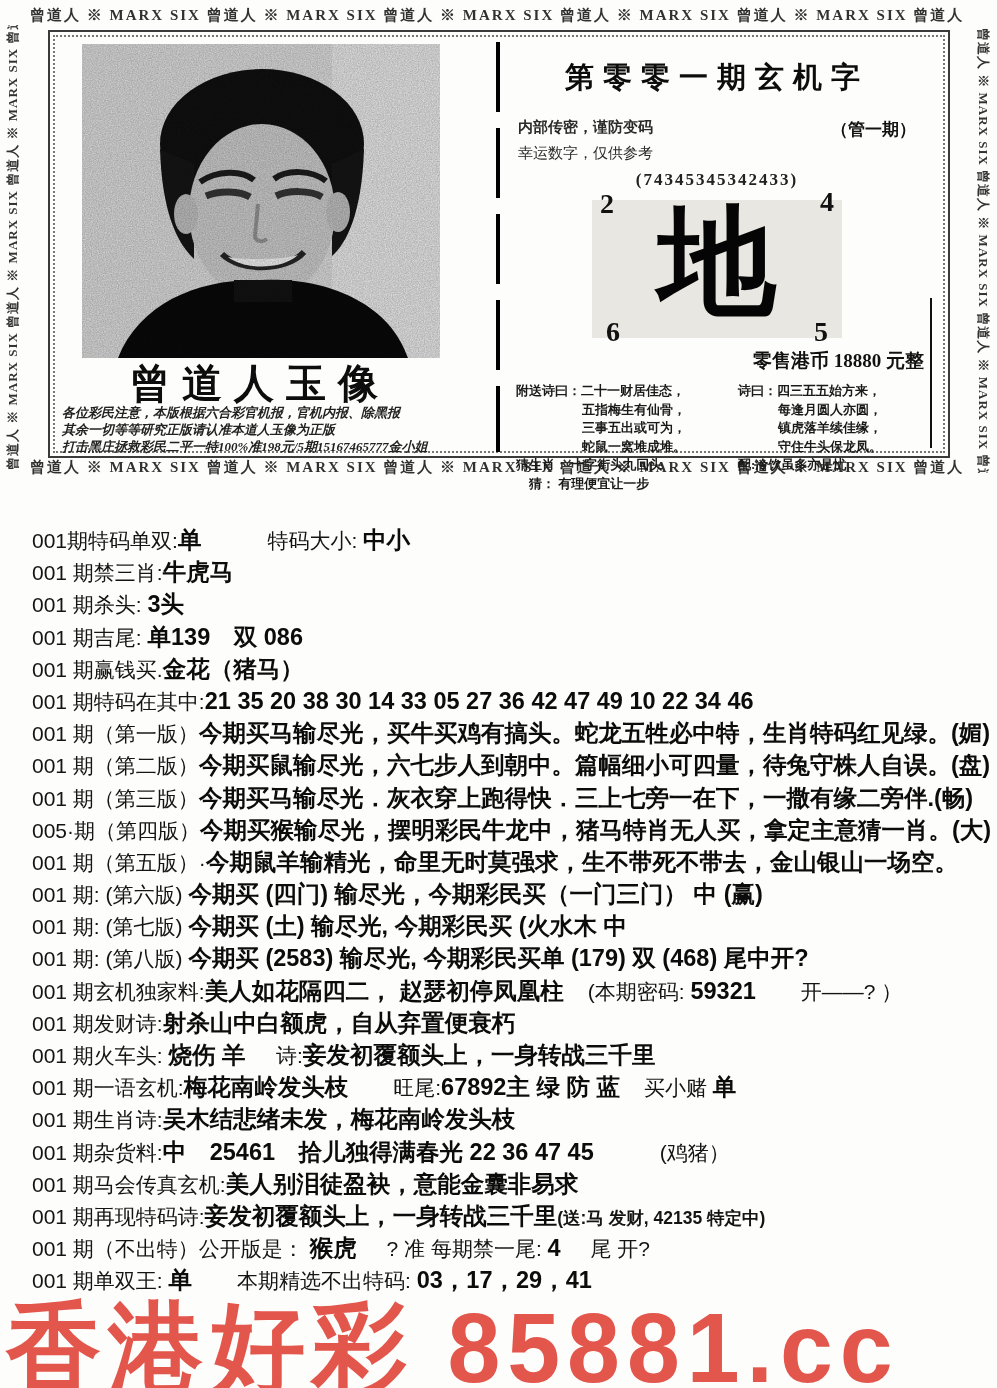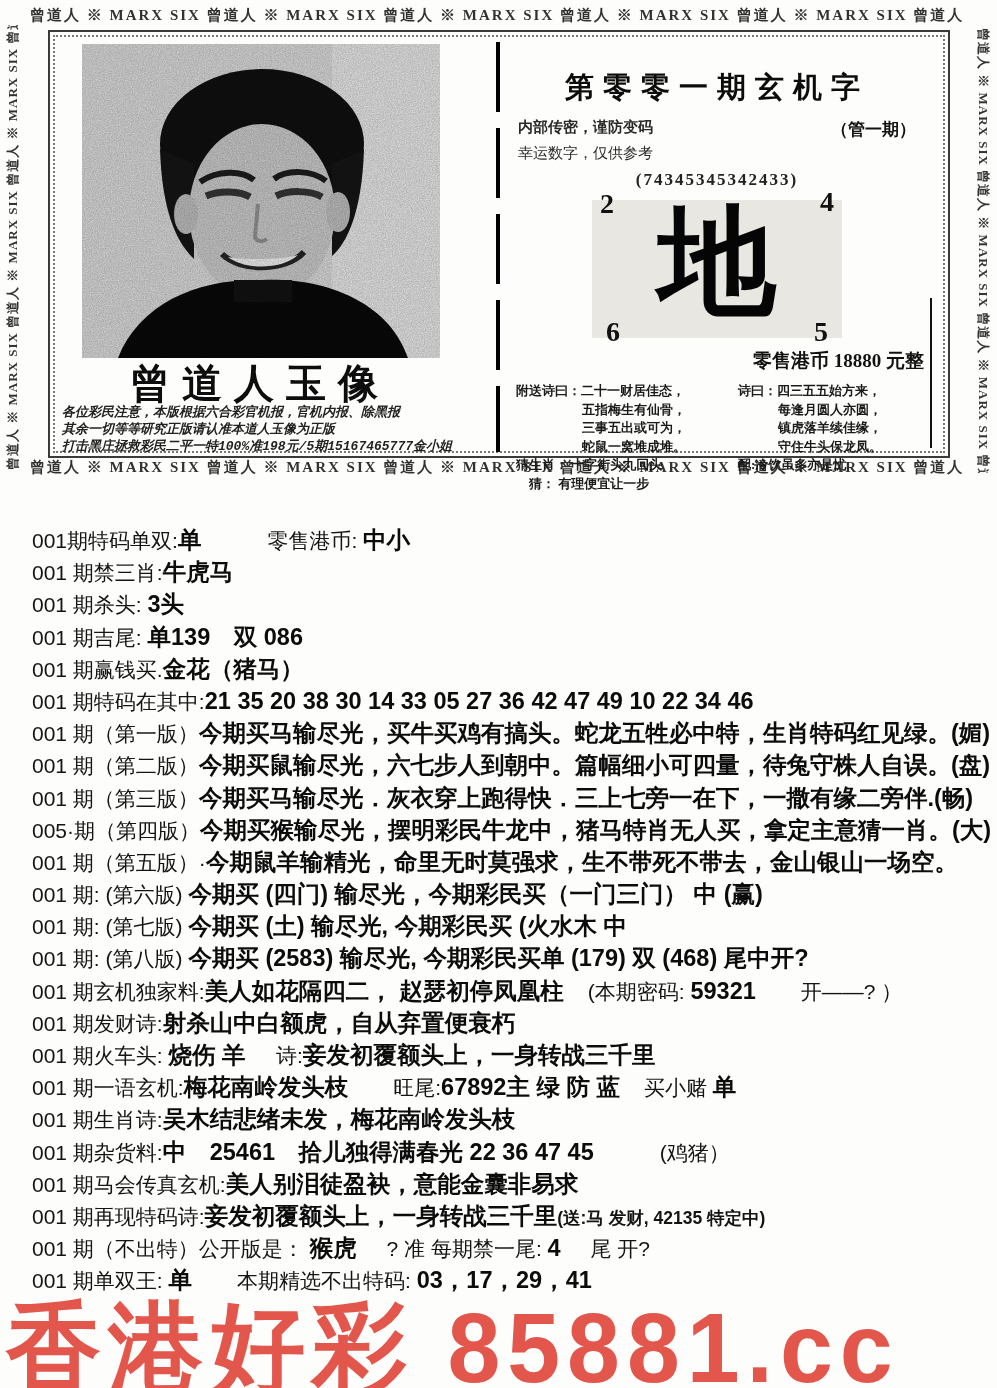--- a/index.html
+++ b/index.html
@@ -36,34 +36,34 @@
     position:absolute;left:82px;top:44px;width:358px;height:314px;
     filter:grayscale(1) contrast(1.05);
   }
   .caption{
     position:absolute;left:70px;top:356px;width:380px;text-align:center;
     font-family:"Liberation Serif",serif;font-weight:900;font-size:40px;
     letter-spacing:12px;color:#0d0d0d;
   }
   .photo-notes{
     position:absolute;left:62px;top:404px;width:400px;
-    font-family:Liberation Mono, monospace;font-size:13px;font-weight:bold;
+    font-family:Liberation Serif, serif;font-size:13px;font-weight:bold;
     font-style:italic;line-height:17px;color:#222;filter:blur(.2px);
   }
   
   .panel{position:absolute;left:500px;top:42px;width:434px;height:410px;}
   .panel-leftbar{
     position:absolute;left:-4px;top:0;width:4px;height:100%;
     background:repeating-linear-gradient(#000 0 70px,transparent 70px 86px);
   }
   .panel-rightbar{
     position:absolute;right:2px;bottom:4px;width:2px;height:150px;background:#111;
   }
   .panel-title{
-    position:absolute;left:0;top:26px;width:100%;text-align:center;
+    position:absolute;left:0;top:16px;width:100%;text-align:center;
     font-family:"Liberation Serif",serif;font-weight:900;font-size:29px;
     letter-spacing:9px;color:#0c0c0c;
   }
   .panel-subrow{position:absolute;left:18px;top:76px;width:398px;
     font-family:"Liberation Serif",serif;font-weight:bold;font-size:15px;color:#2a2a2a;filter:blur(.3px);}
   .panel-subrow .right{float:right;font-size:17px;filter:none;color:#111;}
   .panel-sub2{position:absolute;left:18px;top:102px;
     font-family:"Liberation Serif",serif;font-weight:normal;font-size:15px;color:#2a2a2a;filter:blur(.3px);}
   .panel-digits{position:absolute;left:0;top:128px;width:100%;text-align:center;
     font-family:"Liberation Serif",serif;font-weight:bold;font-size:17px;letter-spacing:2px;color:#222;}
@@ -189,21 +189,21 @@
       </div>
       <div class="poem-line poem-indent-r">每逢月圆人亦圆，</div>
       <div class="poem-line poem-indent-r">镇虎落羊续佳缘，</div>
       <div class="poem-line poem-indent-r">守住牛头保龙凤。</div>
       <div class="poem-line">配:冷饮虽多亦是忧</div>
     </div>
   </div>
 </div>
 
 <div class="body-lines">
-    <div class="body-line"><span class="seg-p">001期特码单双:</span><span class="seg-v">单</span><span class="seg-p">　　零售港币: </span><span class="seg-v">中小</span></div>
+    <div class="body-line"><span class="seg-p">001期特码单双:</span><span class="seg-v">单</span><span class="seg-p">　　特码大小: </span><span class="seg-v">中小</span></div>
     <div class="body-line"><span class="seg-p">001 期禁三肖:</span><span class="seg-v">牛虎马</span></div>
     <div class="body-line"><span class="seg-p">001 期杀头: </span><span class="seg-v">3头</span></div>
     <div class="body-line"><span class="seg-p">001 期吉尾: </span><span class="seg-v">单139　双 086</span></div>
     <div class="body-line"><span class="seg-p">001 期赢钱买.</span><span class="seg-v">金花（猪马）</span></div>
     <div class="body-line"><span class="seg-p">001 期特码在其中:</span><span class="seg-v">21 35 20 38 30 14 33 05 27 36 42 47 49 10 22 34 46</span></div>
     <div class="body-line"><span class="seg-p">001 期（第一版）</span><span class="seg-v">今期买马输尽光，买牛买鸡有搞头。蛇龙五牲必中特，生肖特码红见绿。(媚)</span></div>
     <div class="body-line"><span class="seg-p">001 期（第二版）</span><span class="seg-v">今期买鼠输尽光，六七步人到朝中。篇幅细小可四量，待兔守株人自误。(盘)</span></div>
     <div class="body-line"><span class="seg-p">001 期（第三版）</span><span class="seg-v">今期买马输尽光．灰衣穿上跑得快．三上七旁一在下，一撒有缘二旁伴.(畅)</span></div>
     <div class="body-line"><span class="seg-p">005·期（第四版）</span><span class="seg-v">今期买猴输尽光，摆明彩民牛龙中，猪马特肖无人买，拿定主意猜一肖。(大)</span></div>
     <div class="body-line"><span class="seg-p">001 期（第五版）·</span><span class="seg-v">今期鼠羊输精光，命里无时莫强求，生不带死不带去，金山银山一场空。</span></div>

